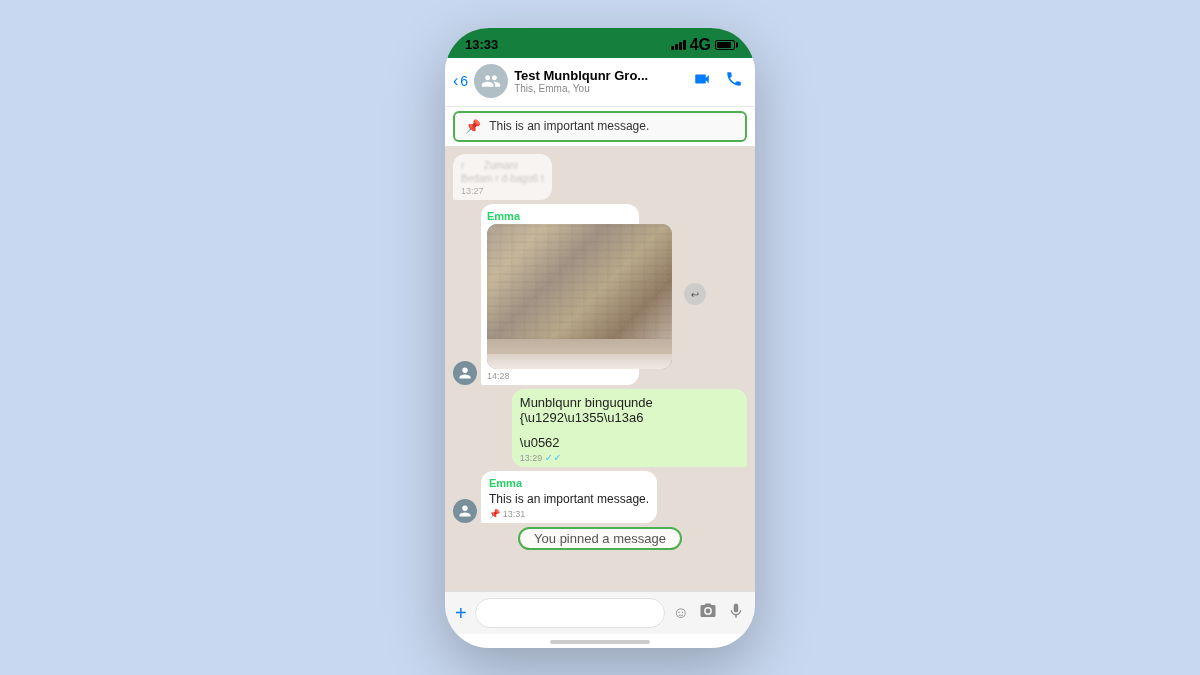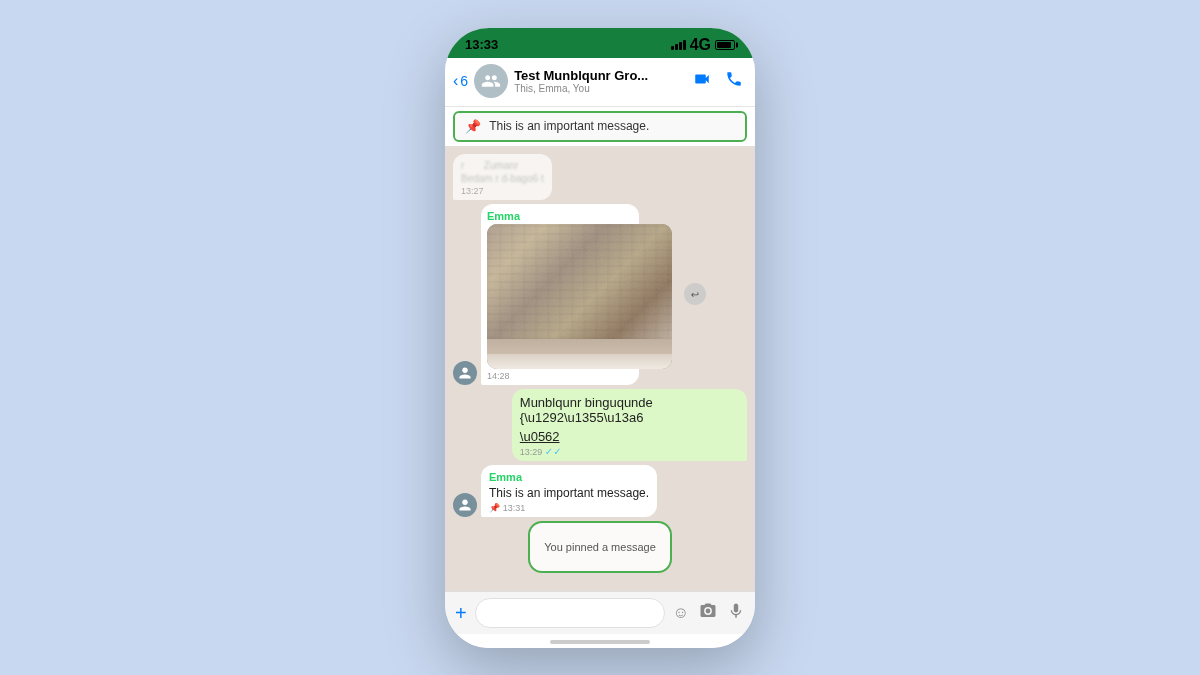--- a/index.html
+++ b/index.html
@@ -309,22 +309,22 @@
       font-size: 13px;
       color: #222;
     }
 
     
     .system-msg {
       align-self: center;
       background: rgba(255,255,255,0.85);
       border: 2px solid #4caf50;
       border-radius: 14px;
-      padding: 18px 14px;
-      font-size: 11px;
+      padding: 2px 14px;
+      font-size: 13px;
       color: #555;
     }
 
     
     .input-bar {
       background: #f5f5f5;
       display: flex;
       align-items: center;
       padding: 6px 10px;
       gap: 8px;
@@ -467,21 +467,21 @@
             <div class="stone-image-bottom"></div>
           </div>
           <div class="msg-time">14:28</div>
         </div>
         <div class="forward-btn">↩</div>
       </div>
     </div>
 
     <div class="msg-outgoing">
       <div class="msg-armenian">Munblqunr binguqunde&nbsp; {\u1292\u1355\u13a6</div>
-      <div class="msg-armenian" style="margin-top:4px;text-decoration:underline;">\u0562</div>
+      <div class="msg-armenian" style="margin-top:10px;">\u0562</div>
       <div class="msg-time">13:29 <span class="check-mark">✓✓</span></div>
     </div>
 
     <div class="msg-row">
       <div class="msg-avatar">
         <svg viewBox="0 0 24 24">
           <path d="M12 12c2.7 0 4.8-2.1 4.8-4.8S14.7 2.4 12 2.4 7.2 4.5 7.2 7.2 9.3 12 12 12zm0 2.4c-3.2 0-9.6 1.6-9.6 4.8v2.4h19.2v-2.4c0-3.2-6.4-4.8-9.6-4.8z"></path>
         </svg>
       </div>
       <div class="msg-incoming">

